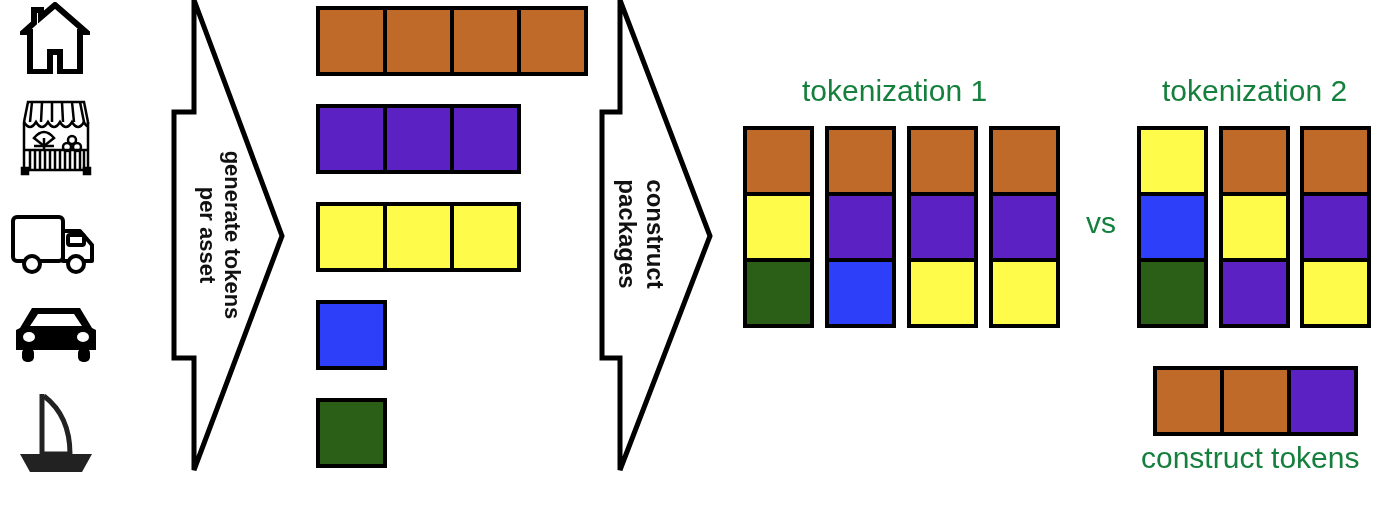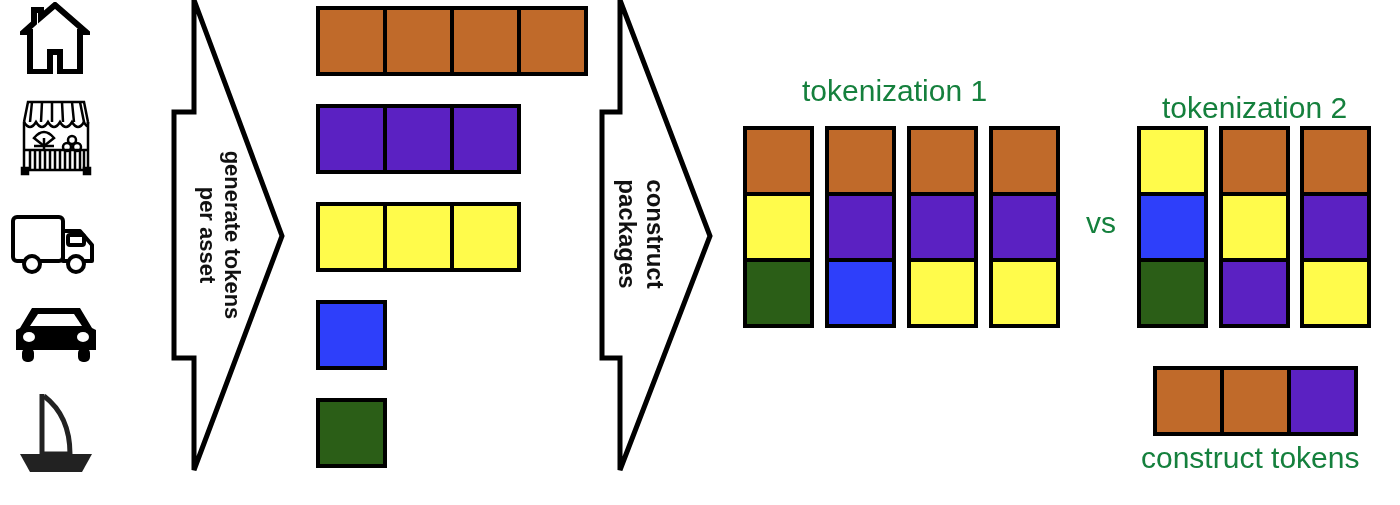--- a/index.html
+++ b/index.html
@@ -137,21 +137,21 @@
     </div>
     <div class="strip vertical" style="left: 989px; top: 126px;">
       <div class="token" style="background: rgb(192, 106, 42);"></div>
       <div class="token" style="background: rgb(91, 33, 194);"></div>
       <div class="token" style="background: rgb(255, 251, 75);"></div>
     </div>
   </div>
 
 <div class="label" style="left:1086px;top:206px;">vs</div>
 
-<div class="label" style="left:1162px;top:74px;margin-top:17px;">tokenization 2</div>
+<div class="label" style="left:1162px;top:74px;">tokenization 2</div>
 <div id="tok2">
     <div class="strip vertical" style="left: 1137px; top: 126px;">
       <div class="token" style="background: rgb(255, 251, 75);"></div>
       <div class="token" style="background: rgb(46, 63, 250);"></div>
       <div class="token" style="background: rgb(43, 94, 23);"></div>
     </div>
     <div class="strip vertical" style="left: 1219px; top: 126px;">
       <div class="token" style="background: rgb(192, 106, 42);"></div>
       <div class="token" style="background: rgb(255, 251, 75);"></div>
       <div class="token" style="background: rgb(91, 33, 194);"></div>

